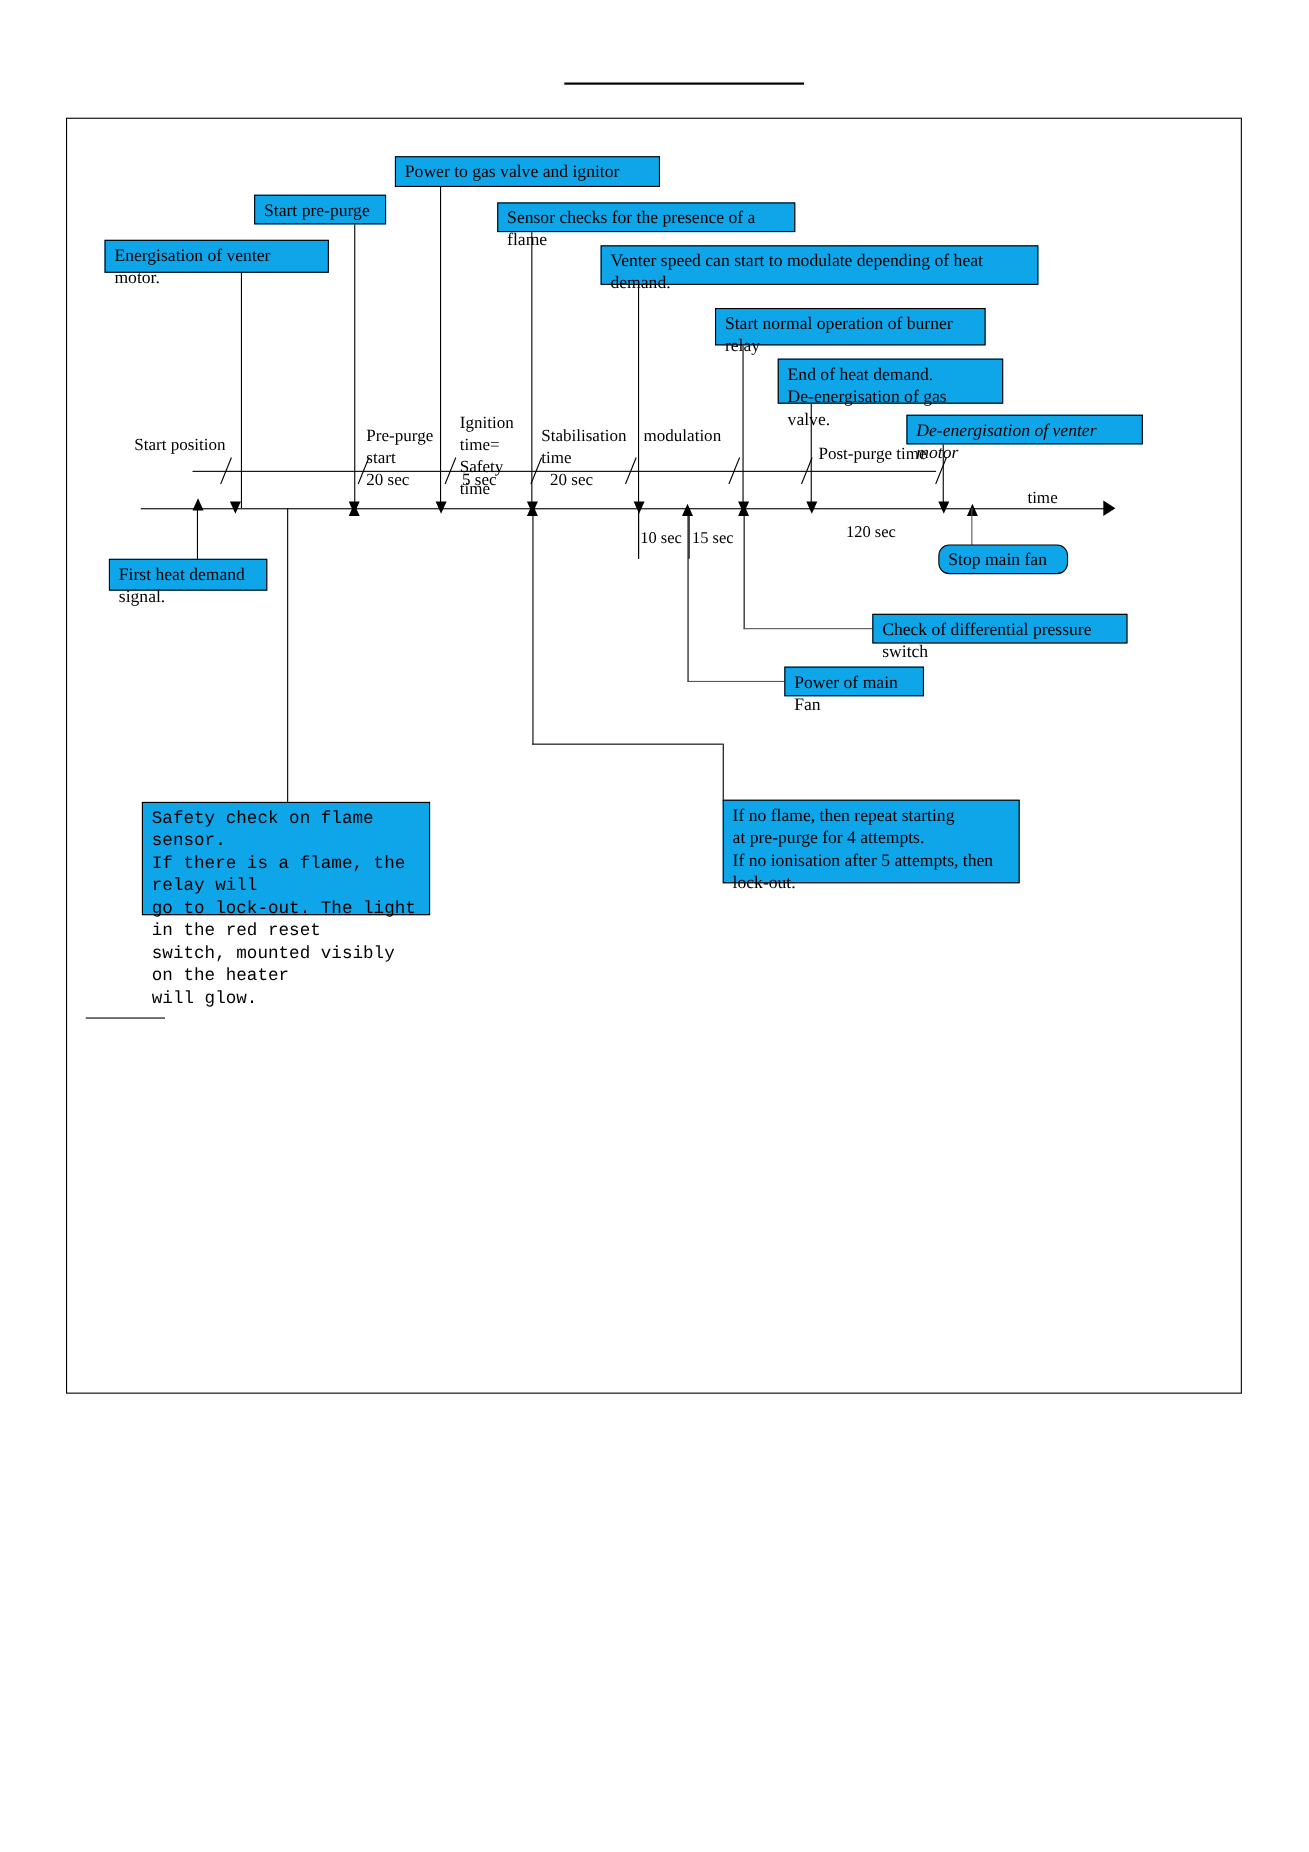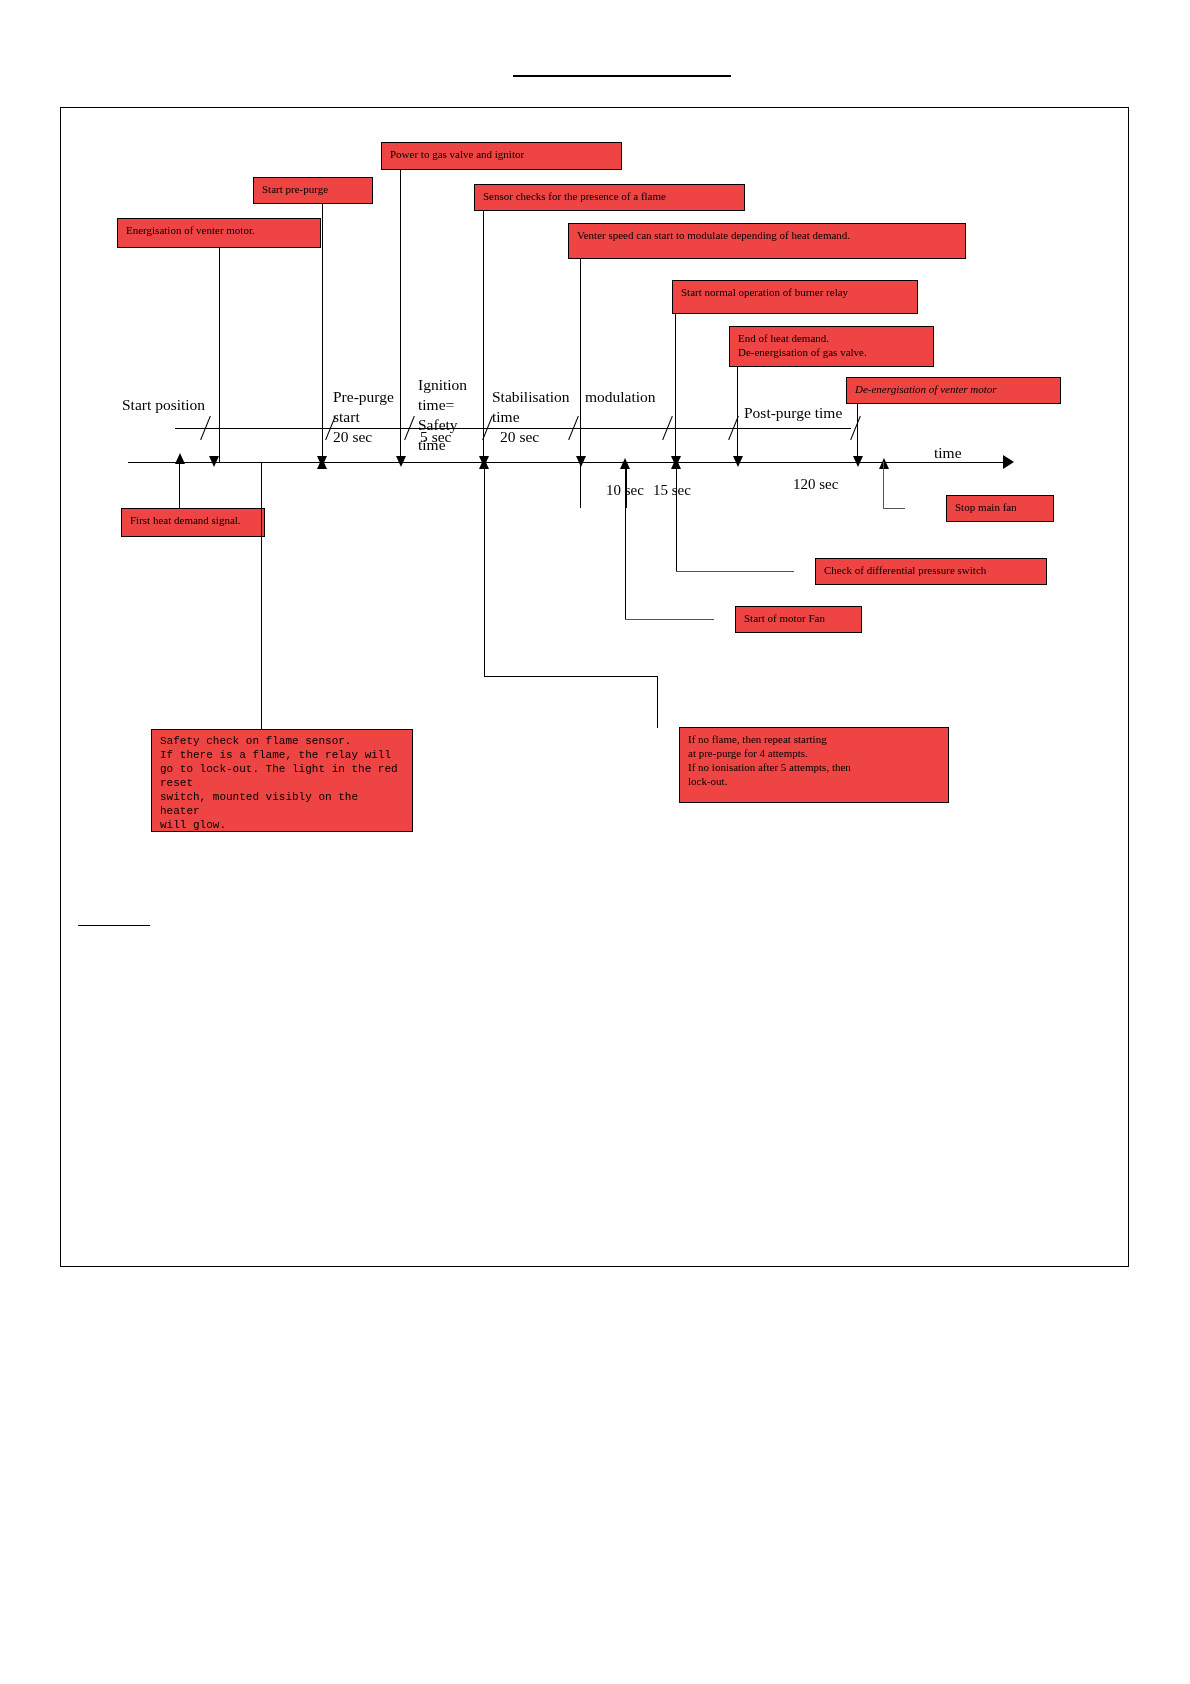--- a/index.html
+++ b/index.html
@@ -8,23 +8,23 @@
 
   
   #page-frame{position:absolute;left:60px;top:107px;width:1069px;height:1160px;
               border:1.5px solid #000;box-sizing:border-box;}
   #top-rule{position:absolute;left:513px;top:75px;width:218px;height:0;
             border-top:2px solid #000;}
   #bottom-rule{position:absolute;left:78px;top:925px;width:72px;height:0;
                border-top:1.4px solid #000;}
 
   
-  .box{position:absolute;border:1.2px solid #000;background:#ef4444;
-       box-sizing:border-box;font-size:11px;line-height:1.28;
-       padding:4px 8px 4px 8px;white-space:pre-line;margin-left:22px;}
+  .box{position:absolute;border:1.2px solid #000;background:#0ea5e9;
+       box-sizing:border-box;font-size:16px;line-height:1.28;
+       padding:4px 8px 4px 8px;white-space:pre-line;}
 
   
   .vline{position:absolute;width:0;border-left:1.1px solid #000;}
   .hline{position:absolute;height:0;border-top:1.1px solid #000;}
   .vline.g{border-left-color:#555;}
   .hline.g{border-top-color:#555;}
 
   
   #axis{position:absolute;left:128px;top:462px;width:880px;height:0;
         border-top:1.6px solid #000;}
@@ -41,21 +41,21 @@
 
   
   .arw{position:absolute;width:0;height:0;}
   .arw.down{border-left:5px solid transparent;border-right:5px solid transparent;
             border-top:11px solid #000;}
   .arw.up{border-left:5px solid transparent;border-right:5px solid transparent;
           border-bottom:11px solid #000;}
 
   
   .lab{position:absolute;font-size:15.5px;line-height:1.3;white-space:pre-line;}
-  .lab.small{font-size:15px;padding-left:24px;}
+  .lab.small{font-size:15px;}
 </style>
 </head>
 <body>
 
 <div id="page-frame"></div>
 <div id="top-rule"></div>
 <div id="bottom-rule"></div>
 
 <div class="box" style="left:95px;top:218px;width:204px;height:30px;">Energisation of venter motor.</div>
 <div class="vline" style="left:219px;top:248px;height:214px;"></div>
@@ -139,29 +139,29 @@
 <div class="lab small" style="left:629px;top:481px;width:56px;">15 sec</div>
 
 <div class="vline" style="left:580px;top:462px;height:46px;"></div>
 <div class="lab small" style="left:769px;top:475px;width:70px;">120 sec</div>
 
 <div class="vline" style="left:179px;top:462px;height:48px;"></div>
 <div class="box" style="left:99px;top:508px;width:144px;height:29px;">First heat demand signal.</div>
 
 <div class="vline g" style="left:883px;top:462px;height:47px;"></div>
 <div class="hline g" style="left:883px;top:508px;width:22px;"></div>
-<div class="box" style="left:924px;top:495px;width:108px;height:27px;">Stop main  fan</div>
+<div class="box" style="left:853px;top:495px;width:118px;height:27px;border-radius:10px;">Stop main  fan</div>
 
 <div class="vline" style="left:676px;top:462px;height:110px;"></div>
 <div class="hline g" style="left:676px;top:571px;width:118px;"></div>
 <div class="box" style="left:793px;top:558px;width:232px;height:27px;">Check of differential pressure switch</div>
 
 <div class="vline" style="left:625px;top:462px;height:158px;"></div>
 <div class="hline g" style="left:625px;top:619px;width:89px;"></div>
-<div class="box" style="left:713px;top:606px;width:127px;height:27px;">Start of motor Fan</div>
+<div class="box" style="left:713px;top:606px;width:127px;height:27px;">Power of main Fan</div>
 
 <div class="vline" style="left:261px;top:462px;height:268px;"></div>
 <div class="box" style="left:129px;top:729px;width:262px;height:103px;font-family:Liberation Mono, monospace;">Safety check on flame sensor.
 If there is a flame, the relay will
 go to lock-out. The light  in  the red reset
 switch, mounted visibly  on the heater
 will  glow.</div>
 
 <div class="vline" style="left:484px;top:462px;height:215px;"></div>
 <div class="hline" style="left:484px;top:676px;width:173px;"></div>

